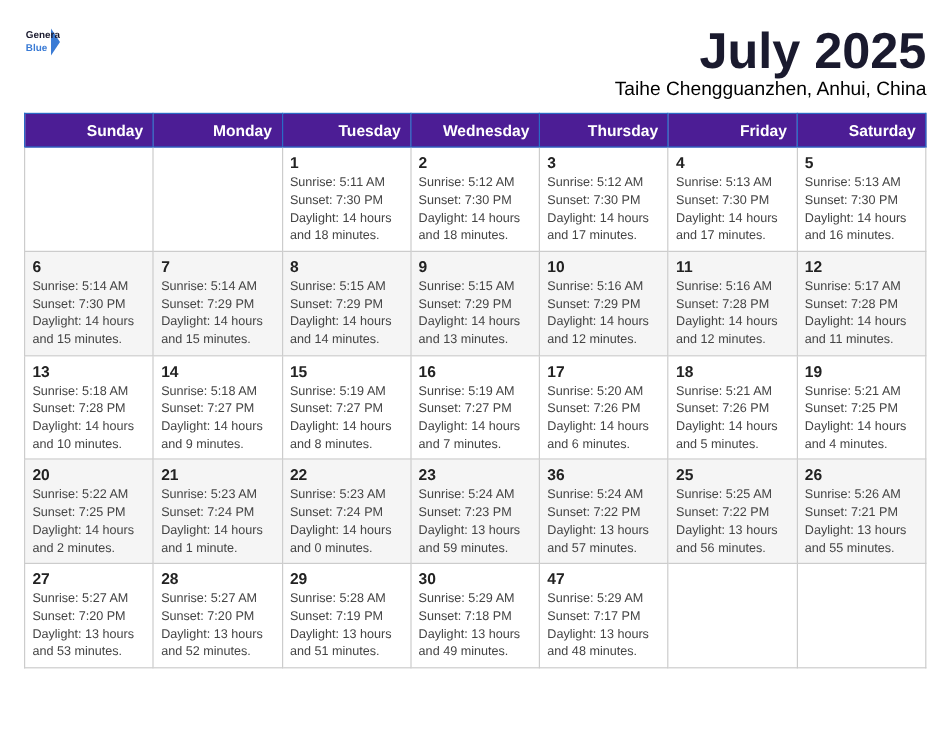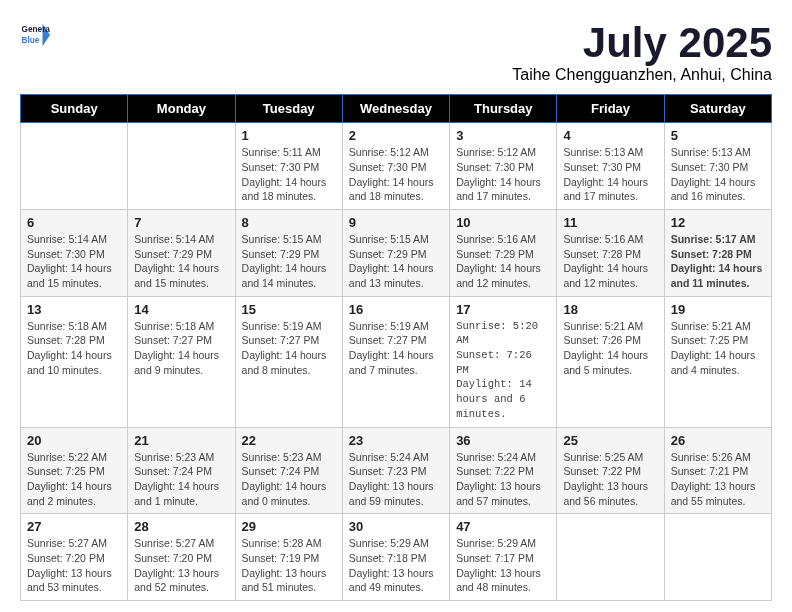--- a/index.html
+++ b/index.html
@@ -37,26 +37,26 @@
     .location-title {
       font-size: 16px;
       color: #000000;
     }
     .calendar {
       width: 100%;
       border-collapse: collapse;
       border: 1px solid #ccc;
     }
     .calendar th {
-      background: #000000;
+      background: #4c1d95;
       color: #fff;
       font-size: 13px;
       font-weight: bold;
       padding: 6px 8px;
-      text-align: center;
+      text-align: right;
       border: 1px solid #2a6bc5;
     }
     .calendar td {
       vertical-align: top;
       border: 1px solid #ccc;
       padding: 5px 6px;
       width: 107px;
       min-height: 80px;
       font-size: 10.5px;
       color: #333;
@@ -179,21 +179,21 @@
 Daylight: 14 hours and 12 minutes.</div>
         </td>
         <td>
           <span class="day-number">11</span>
           <div class="day-info" style="white-space: pre-line;">Sunrise: 5:16 AM
 Sunset: 7:28 PM
 Daylight: 14 hours and 12 minutes.</div>
         </td>
         <td>
           <span class="day-number">12</span>
-          <div class="day-info" style="white-space: pre-line; font-weight: bold;">Sunrise: 5:17 AM
+          <div class="day-info" style="white-space: pre-line;">Sunrise: 5:17 AM
 Sunset: 7:28 PM
 Daylight: 14 hours and 11 minutes.</div>
         </td>
       </tr>
       <tr>
         <td>
           <span class="day-number">13</span>
           <div class="day-info" style="white-space: pre-line;">Sunrise: 5:18 AM
 Sunset: 7:28 PM
 Daylight: 14 hours and 10 minutes.</div>
@@ -211,21 +211,21 @@
 Daylight: 14 hours and 8 minutes.</div>
         </td>
         <td>
           <span class="day-number">16</span>
           <div class="day-info" style="white-space: pre-line;">Sunrise: 5:19 AM
 Sunset: 7:27 PM
 Daylight: 14 hours and 7 minutes.</div>
         </td>
         <td>
           <span class="day-number">17</span>
-          <div class="day-info" style="white-space: pre-line; font-family: Liberation Mono, monospace;">Sunrise: 5:20 AM
+          <div class="day-info" style="white-space: pre-line;">Sunrise: 5:20 AM
 Sunset: 7:26 PM
 Daylight: 14 hours and 6 minutes.</div>
         </td>
         <td>
           <span class="day-number">18</span>
           <div class="day-info" style="white-space: pre-line;">Sunrise: 5:21 AM
 Sunset: 7:26 PM
 Daylight: 14 hours and 5 minutes.</div>
         </td>
         <td>

